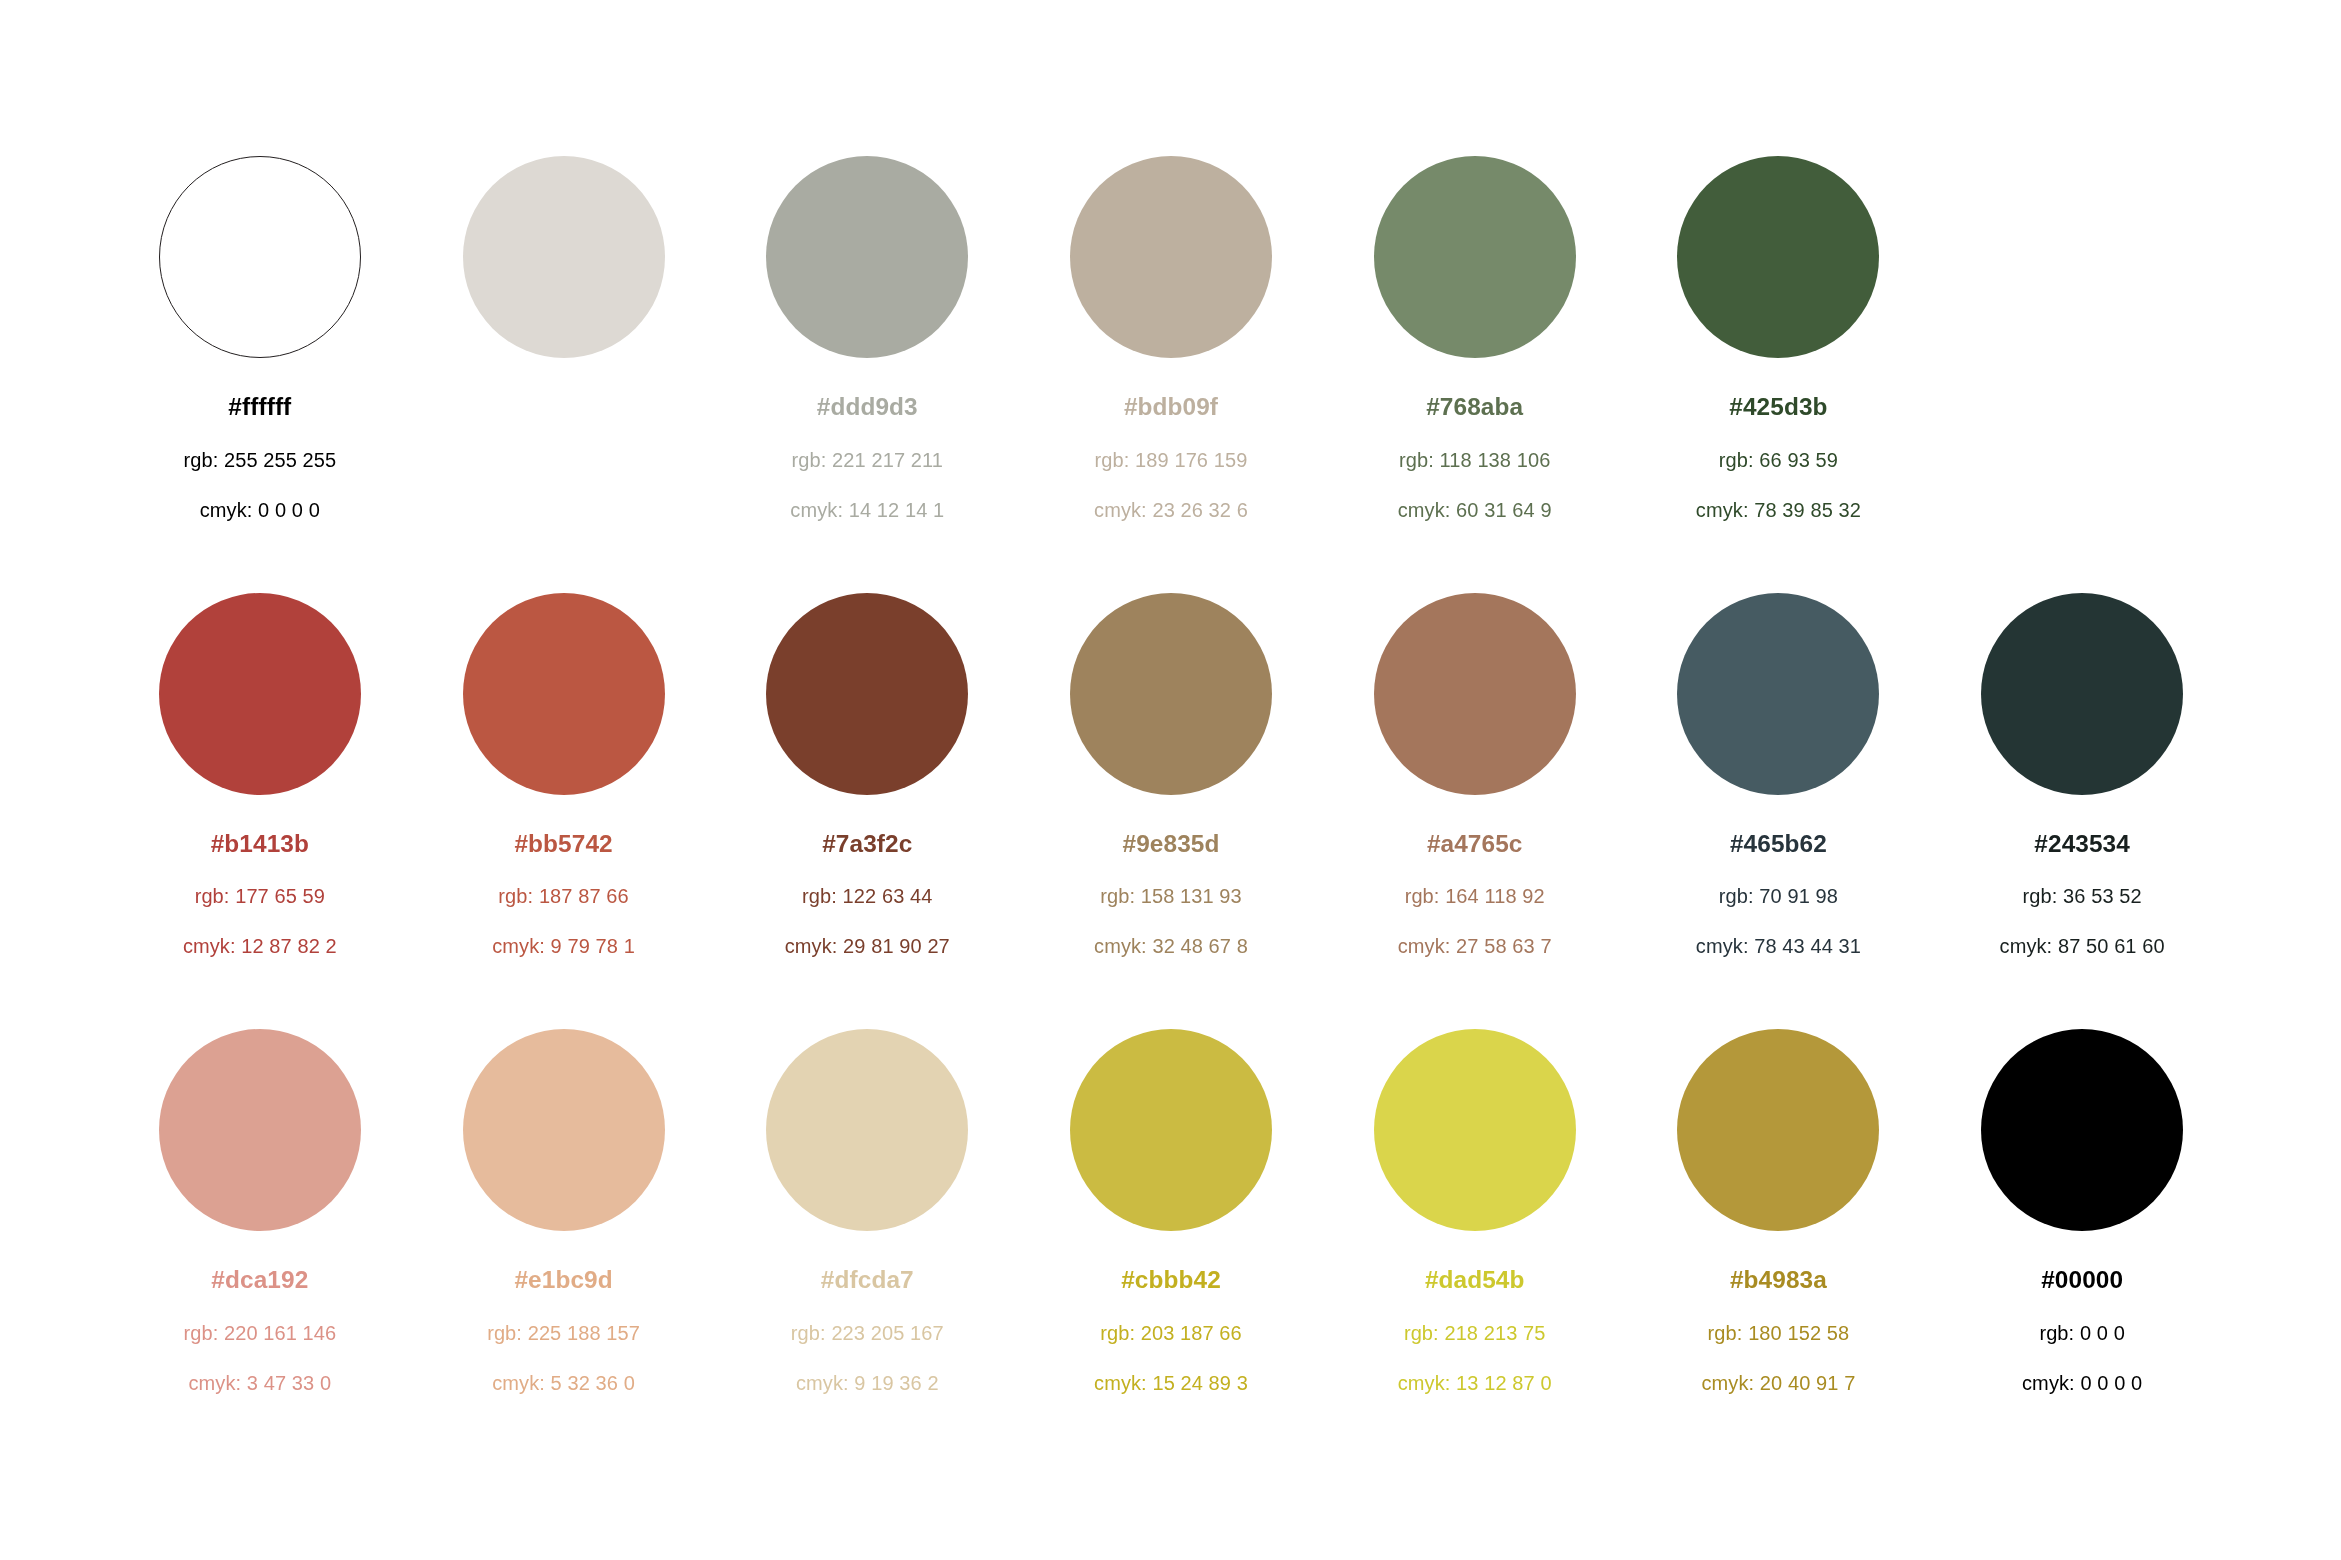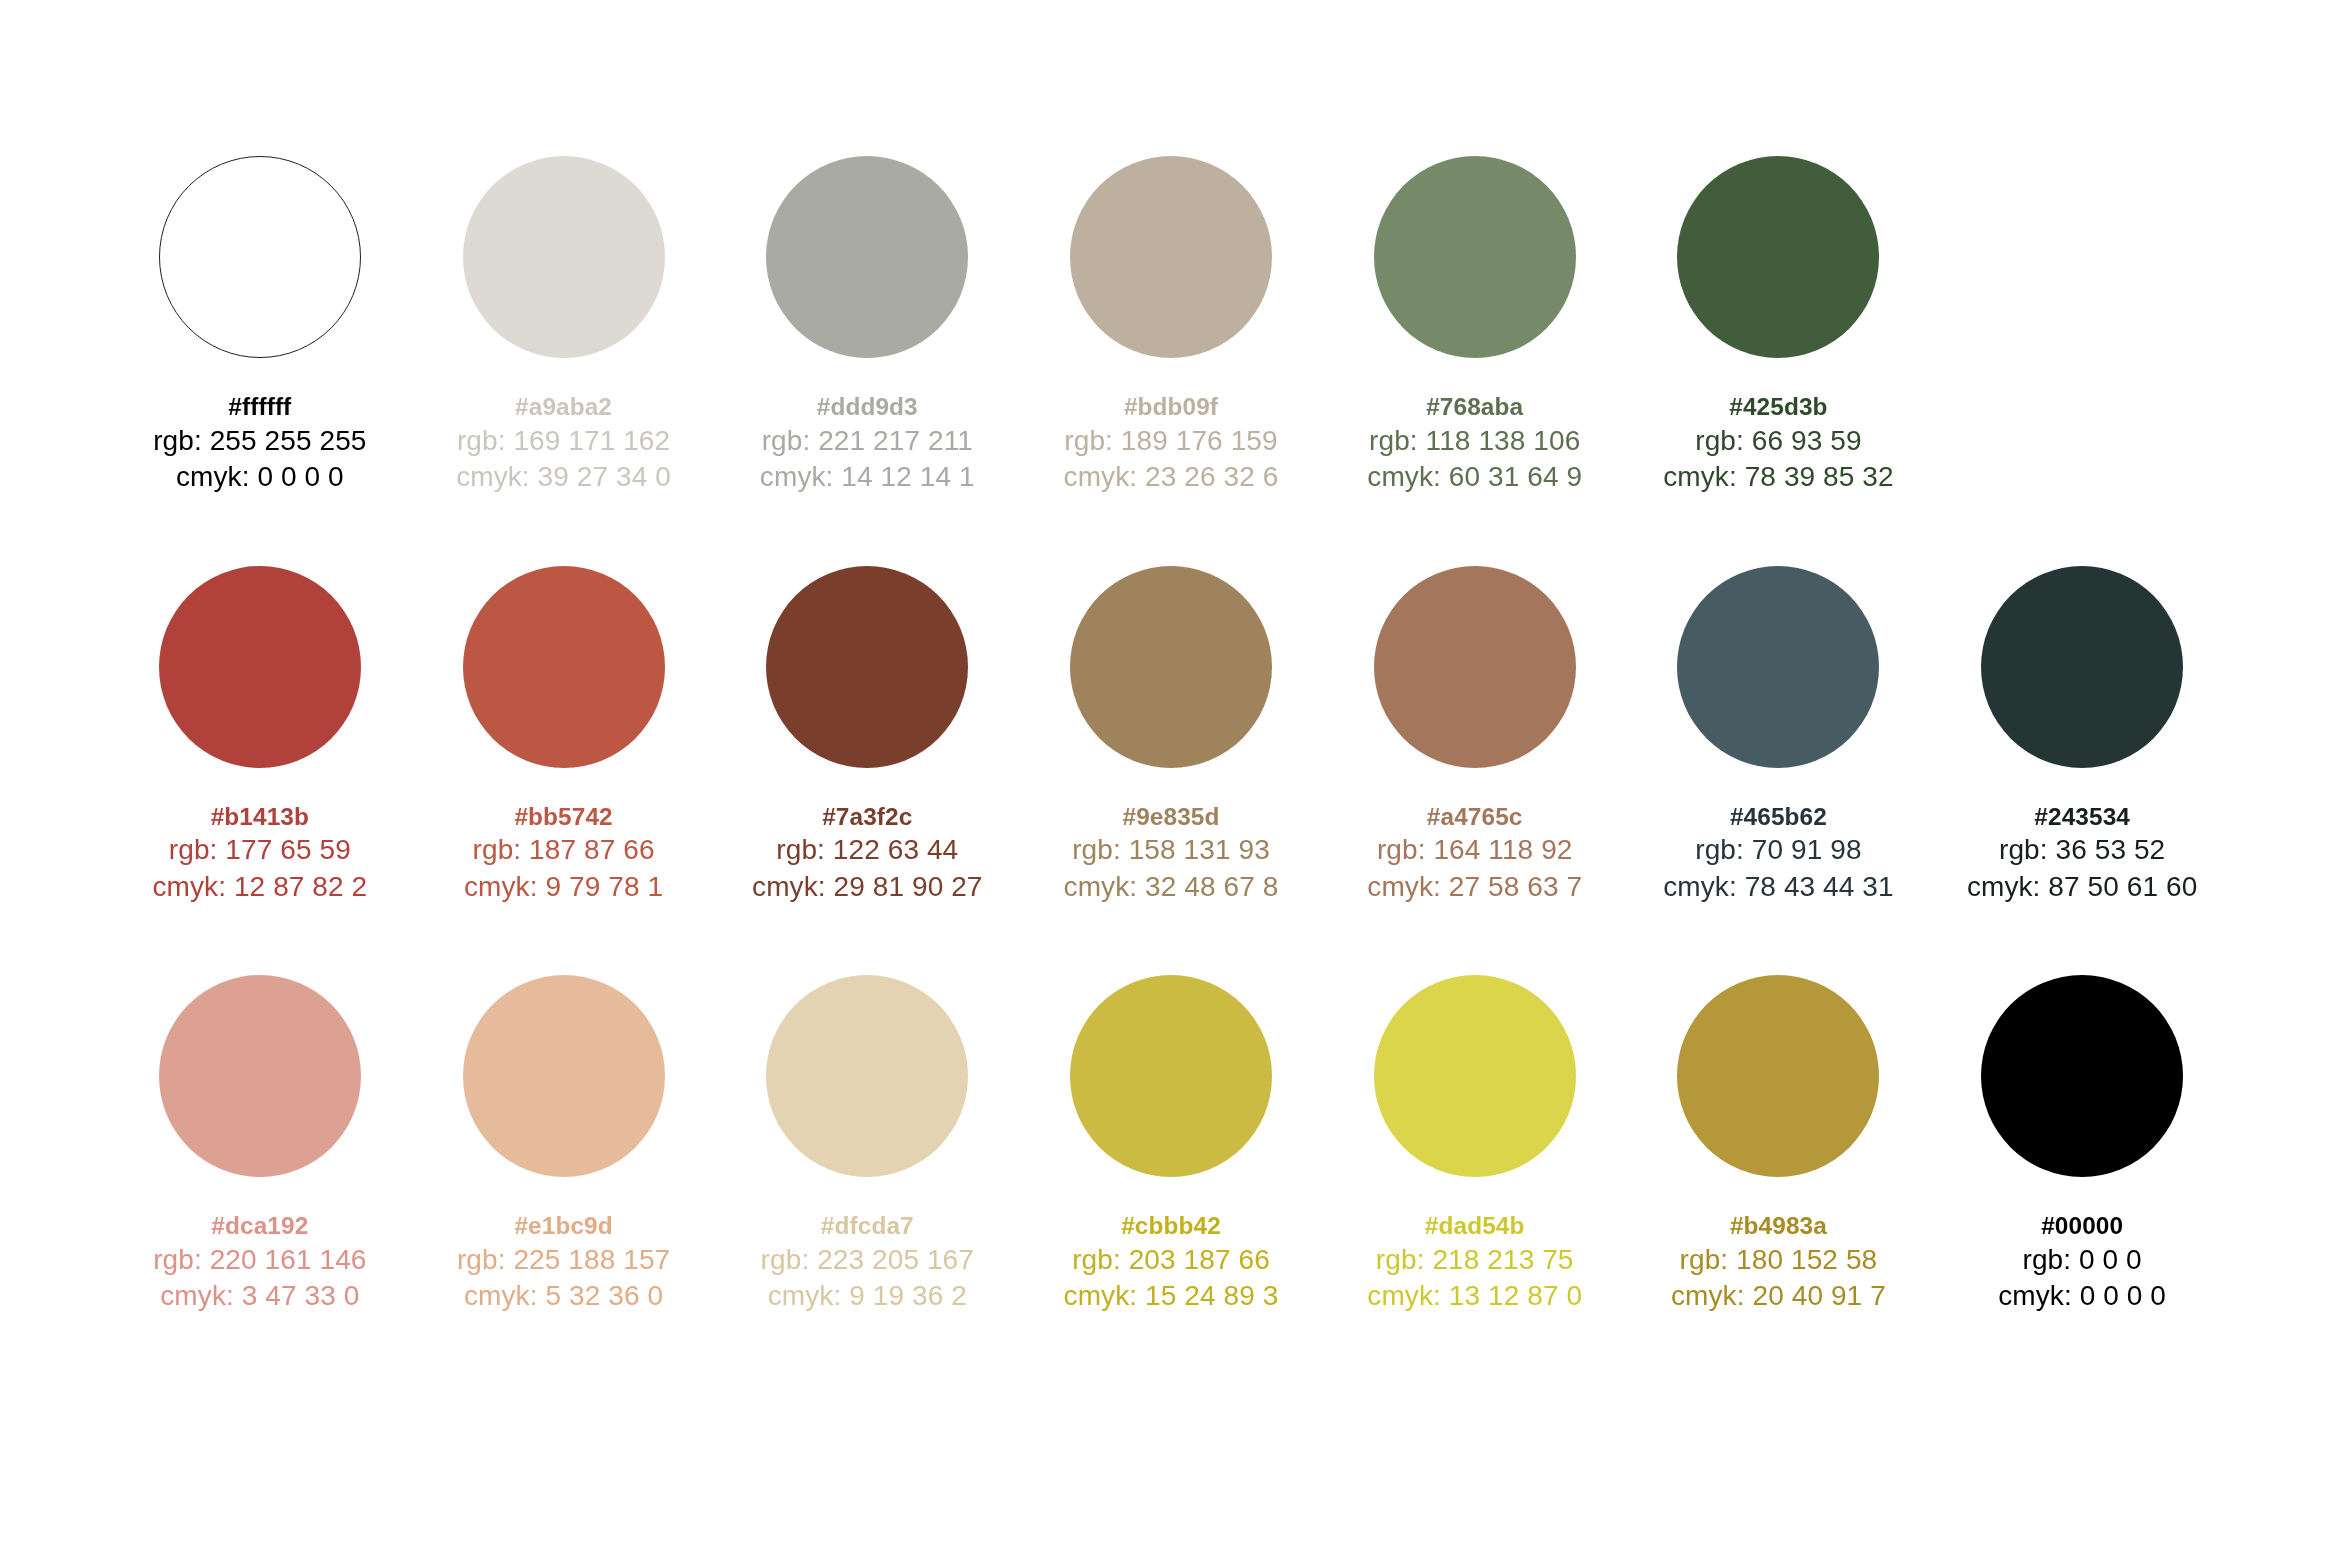--- a/index.html
+++ b/index.html
@@ -56,45 +56,41 @@
     letter-spacing: 0.1px;
   }
 
   .label-hex {
     font-size: 24.4px;
     font-weight: 600;
     white-space: nowrap;
   }
   .label-rgb,
   .label-cmyk {
-    font-size: 28px;
+    font-size: 20px;
     font-weight: 400;
     white-space: nowrap;
+    margin-top: 24px;
   }
 </style>
 </head>
 <body>
 
 <div id="palette-sheet">
     <div class="swatch-row">
       <div class="swatch-cell">
         <div class="swatch-disc outlined" style="background: rgb(255, 255, 255);"></div>
         <div class="swatch-labels" style="color: rgb(0, 0, 0);">
           <div class="label-hex">#ffffff</div>
           <div class="label-rgb">rgb: 255 255 255</div>
           <div class="label-cmyk">cmyk: 0 0 0 0</div>
         </div>
       </div>
       <div class="swatch-cell">
         <div class="swatch-disc" style="background: rgb(221, 217, 211);"></div>
-        <div class="swatch-labels" style="color: rgb(202, 198, 189);">
-          <div class="label-hex">#a9aba2</div>
-          <div class="label-rgb">rgb: 169 171 162</div>
-          <div class="label-cmyk">cmyk: 39 27 34 0</div>
-        </div>
       </div>
       <div class="swatch-cell">
         <div class="swatch-disc" style="background: rgb(169, 171, 162);"></div>
         <div class="swatch-labels" style="color: rgb(169, 171, 162);">
           <div class="label-hex">#ddd9d3</div>
           <div class="label-rgb">rgb: 221 217 211</div>
           <div class="label-cmyk">cmyk: 14 12 14 1</div>
         </div>
       </div>
       <div class="swatch-cell">

